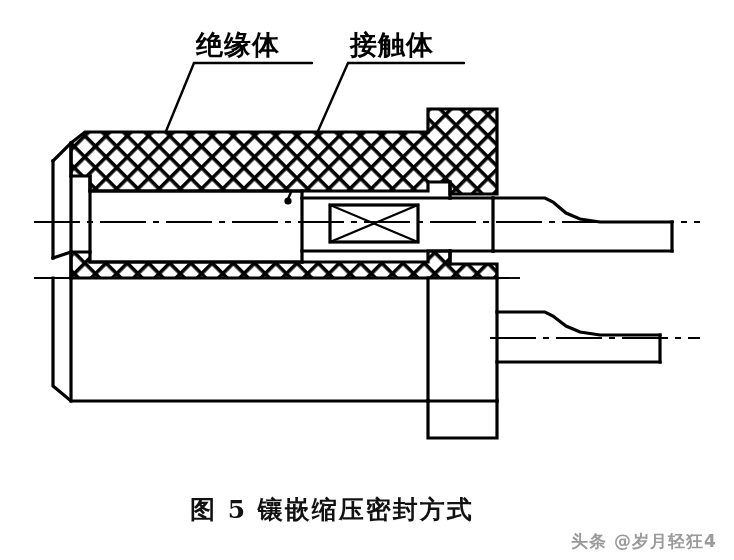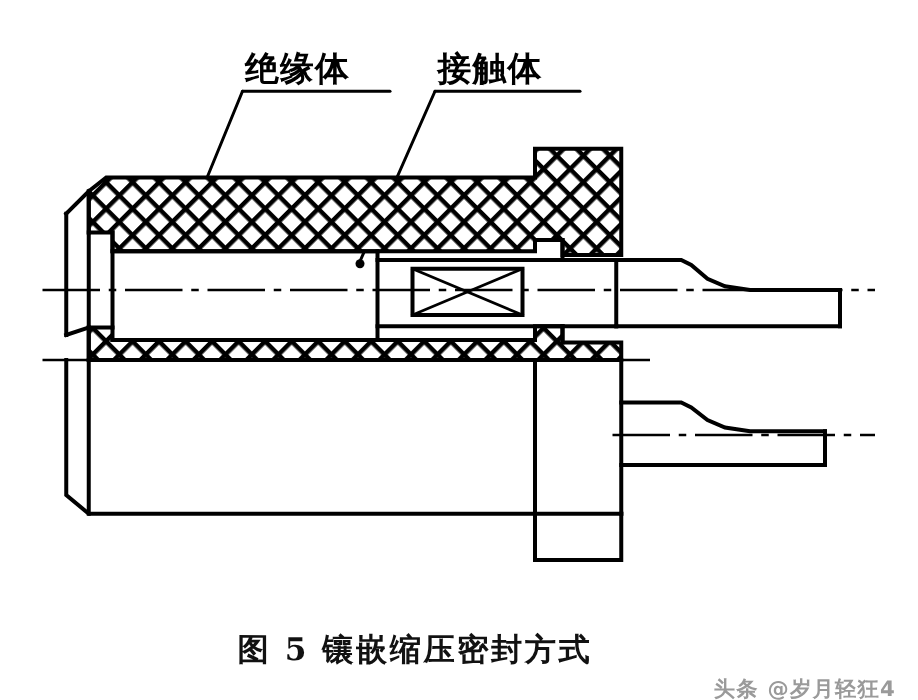--- a/index.html
+++ b/index.html
@@ -12,21 +12,21 @@
     width: 734px;
     height: 560px;
     position: relative;
     overflow: hidden;
     font-family: "DejaVu Sans", "Liberation Sans", sans-serif;
     color: #000000;
   }
   #figure-root {
     position: absolute;
     left: 0;
-    top: 16px;
+    top: 6px;
     width: 734px;
     height: 516px;
   }
   svg.figure-svg {
     display: block;
     width: 734px;
     height: 560px;
   }
   .label-text {
     font-family: "DejaVu Sans", "Liberation Sans", sans-serif;

